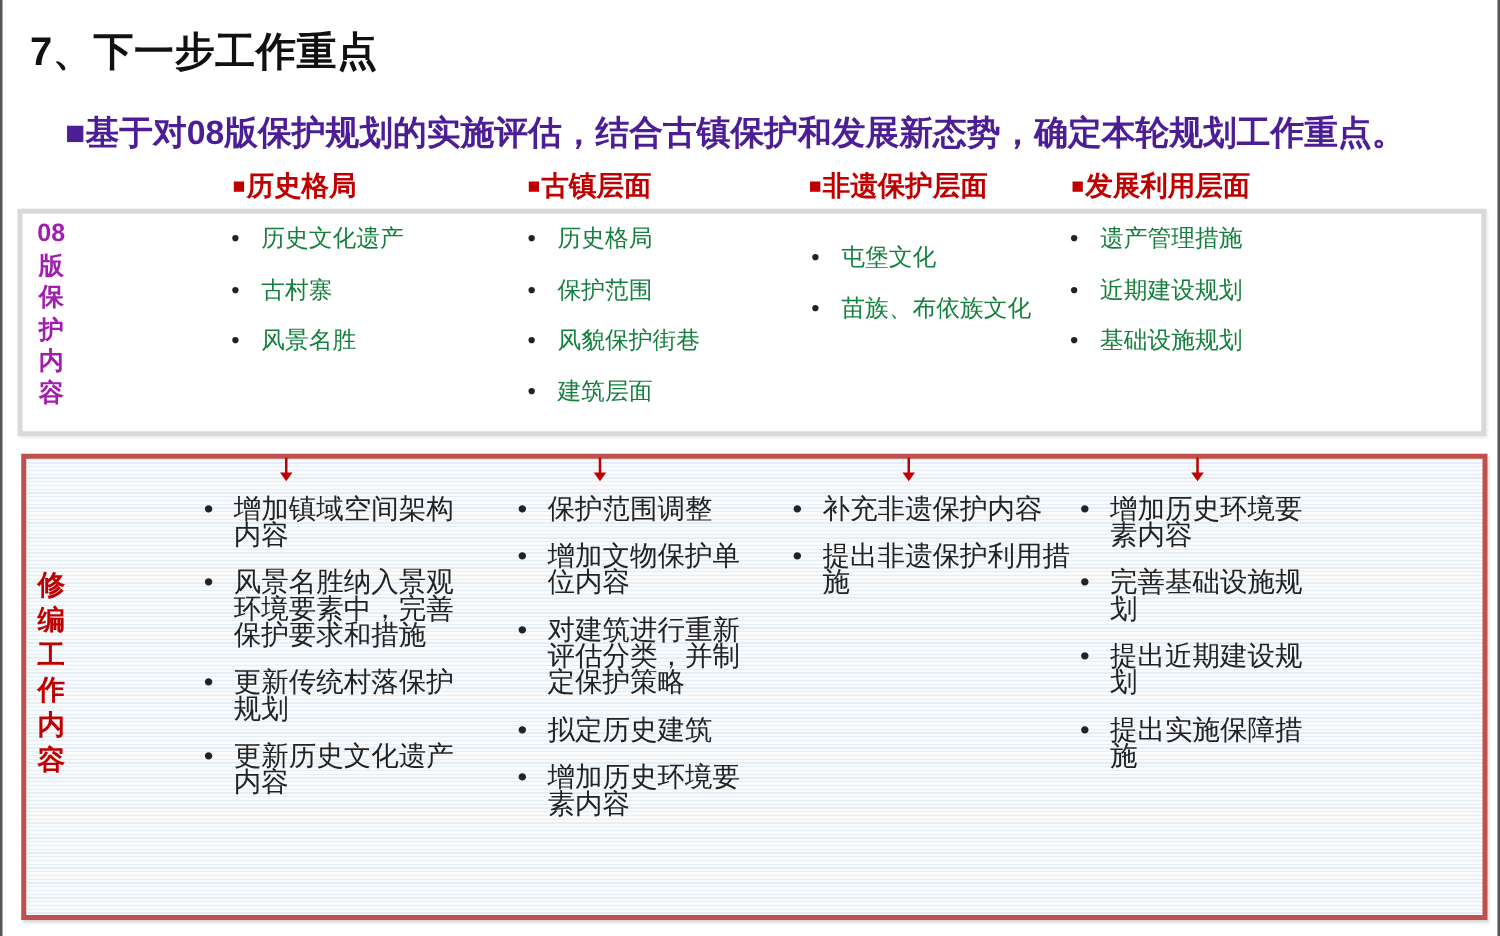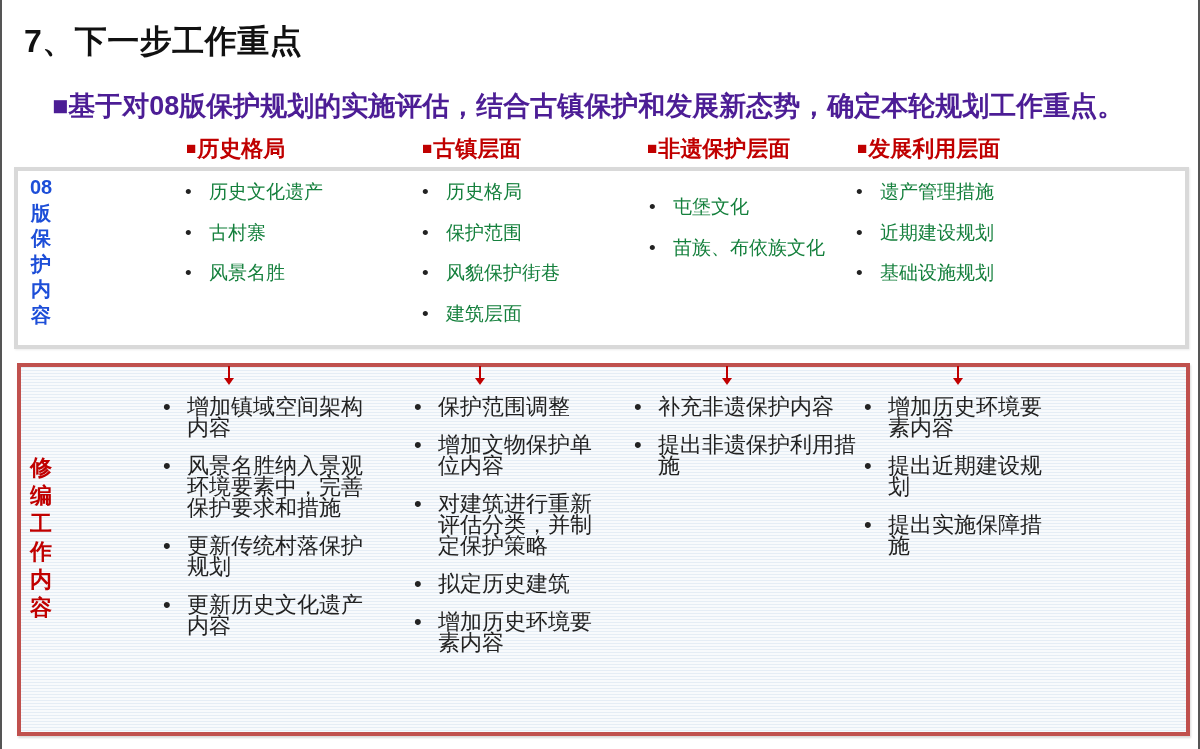--- a/index.html
+++ b/index.html
@@ -29,21 +29,21 @@
     }
     .sq::before { content: "\25A0"; font-size: 17px; margin-right: 1px; position: relative; top: -2px; }
 
     .box08 {
       position: absolute; left: 12px; top: 167px; width: 1175px; height: 182px;
       border: 4px solid #d9d9d9; background: #fff;
       box-shadow: 1px 1px 2px rgba(0,0,0,0.08);
     }
     .box08-label {
       position: absolute; left: 24px; top: 175px; width: 30px;
-      font-size: 20px; font-weight: bold; color: #1d4ed8;
+      font-size: 20px; font-weight: bold; color: #a21caf;
       line-height: 25.5px; text-align: center;
     }
     .box08-label span { display: block; }
 
     .box-rev {
       position: absolute; left: 15px; top: 363px; width: 1173px; height: 373px;
       border: 4px solid #c0504d;
       background-color: #f2f6fa;
       background-image: repeating-linear-gradient(to bottom, #e5edf5 0px, #e5edf5 1px, #f8fafc 1px, #f8fafc 3px);
       box-shadow: 1px 2px 2px rgba(0,0,0,0.15);
@@ -145,17 +145,18 @@
     <li>对建筑进行重新评估分类，并制定保护策略</li>
     <li>拟定历史建筑</li>
     <li>增加历史环境要素内容</li>
   </ul>
   <ul class="list bot-list" style="left:632px; top:396px; width:230px;">
     <li>补充非遗保护内容</li>
     <li>提出非遗保护利用措施</li>
   </ul>
   <ul class="list bot-list" style="left:862px; top:396px; width:185px;">
     <li>增加历史环境要素内容</li>
+    <li>完善基础设施规划</li>
     <li>提出近期建设规划</li>
     <li>提出实施保障措施</li>
   </ul>
 
 </div>
 
 </body></html>

